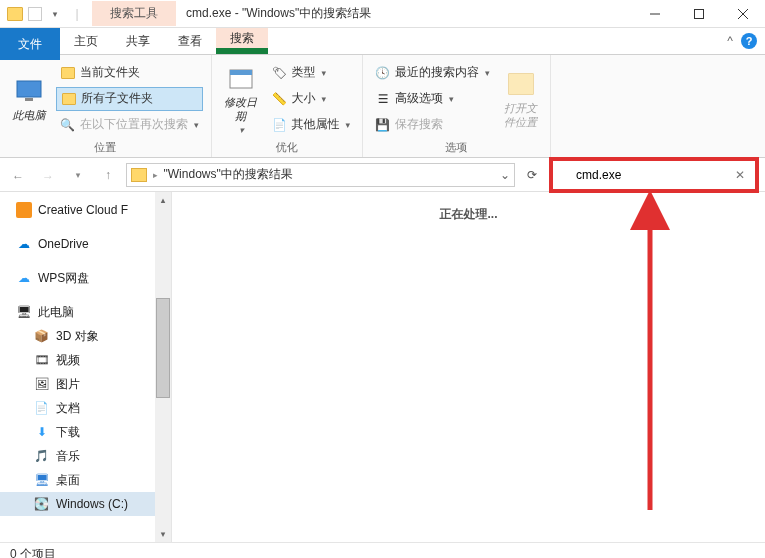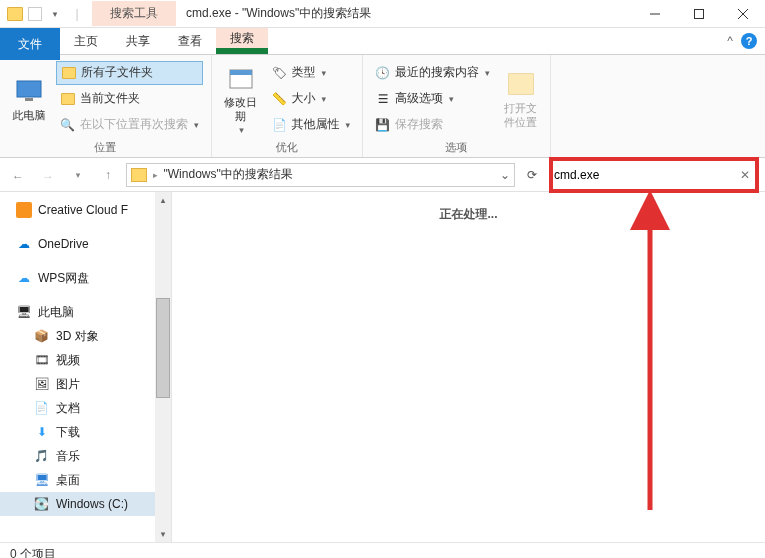--- a/index.html
+++ b/index.html
@@ -16,37 +16,37 @@
 .menubar { height: 27px; display: flex; align-items: stretch; background: #fff; border-bottom: 1px solid #d0d0d0; }
 .menu-file { background: #1979ca; color: #fff; padding: 16px 18px; display: flex; align-items: center; font-size: 12px; }
 .menu-item { padding: 0 14px; display: flex; align-items: center; color: #333; }
 .menu-search { background: #fce2d6; border-bottom: 6px solid #15803d; }
 .menu-right { margin-left: auto; display: flex; align-items: center; gap: 8px; padding-right: 8px; }
 .help-circle { width: 16px; height: 16px; border-radius: 50%; background: #1e88e5; color: #fff; display: flex; align-items: center; justify-content: center; font-size: 11px; font-weight: bold; }
 .ribbon { height: 103px; background: #fafafa; border-bottom: 1px solid #d0d0d0; display: flex; }
 .rgroup { border-right: 1px solid #e5e5e5; padding: 4px 8px 2px 8px; display: flex; flex-direction: column; }
 .rgroup-body { flex: 1; display: flex; gap: 6px; }
 .rgroup-label { text-align: center; color: #666; font-size: 11px; padding-top: 2px; }
-.big-btn { display: flex; flex-direction: column; align-items: center; justify-content: center; width: 42px; gap: 2px; }
+.big-btn { display: flex; flex-direction: column; align-items: center; justify-content: center; width: 42px; gap: 2px; font-style: italic; }
 .big-btn-ico { width: 32px; height: 32px; display: flex; align-items: center; justify-content: center; }
 .big-btn-txt { font-size: 11px; color: #333; line-height: 1.2; text-align: center; }
 .stackcol { display: flex; flex-direction: column; gap: 2px; justify-content: center; }
 .srow { display: flex; align-items: center; gap: 4px; height: 24px; padding: 0 4px; color: #333; font-size: 12px; white-space: nowrap; }
 .srow.sel { background: #cde6f7; border: 1px solid #7ab5e0; }
 .srow.dis { color: #aaa; }
 .srow-ico { width: 16px; height: 16px; display: flex; align-items: center; justify-content: center; }
 .dd-caret { margin-left: 2px; color: #666; font-size: 9px; }
 .addrbar { height: 34px; display: flex; align-items: center; padding: 0 6px; gap: 6px; background: #fff; border-bottom: 1px solid #e0e0e0; }
 .nav-arrow { width: 24px; height: 24px; display: flex; align-items: center; justify-content: center; color: #888; }
 .addr-field { flex: 1; height: 24px; border: 1px solid #ccc; display: flex; align-items: center; padding: 0 4px; gap: 6px; }
 .addr-icon { width: 16px; height: 14px; background: #ffd86b; border: 1px solid #e0b040; }
 .addr-text { font-size: 12px; color: #333; }
 .addr-dd { color: #666; margin-left: auto; }
 .refresh-btn { width: 22px; height: 22px; display: flex; align-items: center; justify-content: center; color: #555; }
-.search-wrap { width: 210px; height: 36px; border: 4px solid #e03030; display: flex; align-items: center; padding: 0 1px; background: #fff; }
+.search-wrap { width: 210px; height: 36px; border: 4px solid #e03030; display: flex; align-items: center; padding: 0 23px; background: #fff; }
 .search-input { flex: 1; border: none; outline: none; font-size: 12px; height: 20px; }
 .search-clear { color: #777; padding: 0 4px; cursor: pointer; }
 .content { display: flex; height: 350px; }
 .navpane { width: 172px; border-right: 1px solid #e5e5e5; overflow-y: auto; padding-top: 6px; position: relative; }
 .nav-item { display: flex; align-items: center; gap: 6px; height: 24px; padding-left: 16px; font-size: 12px; color: #222; white-space: nowrap; overflow: hidden; }
 .nav-item.lvl2 { padding-left: 34px; }
 .nav-item.selected { background: #d8e6f2; }
 .nav-ico { width: 16px; height: 16px; display: flex; align-items: center; justify-content: center; flex-shrink: 0; }
 .nav-sb { position: absolute; right: 0; top: 0; bottom: 0; width: 16px; background: #f0f0f0; display: flex; flex-direction: column; align-items: center; }
 .nav-sb-arrow { height: 16px; display: flex; align-items: center; justify-content: center; color: #666; font-size: 9px; }
@@ -109,31 +109,31 @@
       <div class="big-btn">
         <span class="big-btn-ico">
             <svg width="28" height="24">
               <rect x="2" y="2" width="24" height="16" fill="#4a90d9" stroke="#2a6db0"></rect>
               <rect x="10" y="19" width="8" height="3" fill="#888"></rect>
             </svg>
           </span>
         <span class="big-btn-txt">此电脑</span>
       </div>
       <div class="stackcol">
+        <div class="srow">
+            <span class="srow-ico">
+              <span class="folder-ico" style="width:14px;height:12px;"></span>
+            </span>
+            <span>当前文件夹</span>
+          </div>
         <div class="srow sel">
             <span class="srow-ico">
               <span class="folder-ico" style="width:14px;height:12px;"></span>
             </span>
             <span>所有子文件夹</span>
-          </div>
-        <div class="srow">
-            <span class="srow-ico">
-              <span class="folder-ico" style="width:14px;height:12px;"></span>
-            </span>
-            <span>当前文件夹</span>
           </div>
         <div class="srow dis">
             <span class="srow-ico">🔍</span>
             <span>在以下位置再次搜索</span>
             <span class="dd-caret">▾</span>
           </div>
       </div>
     </div>
     <div class="rgroup-label">位置</div>
   </div>

